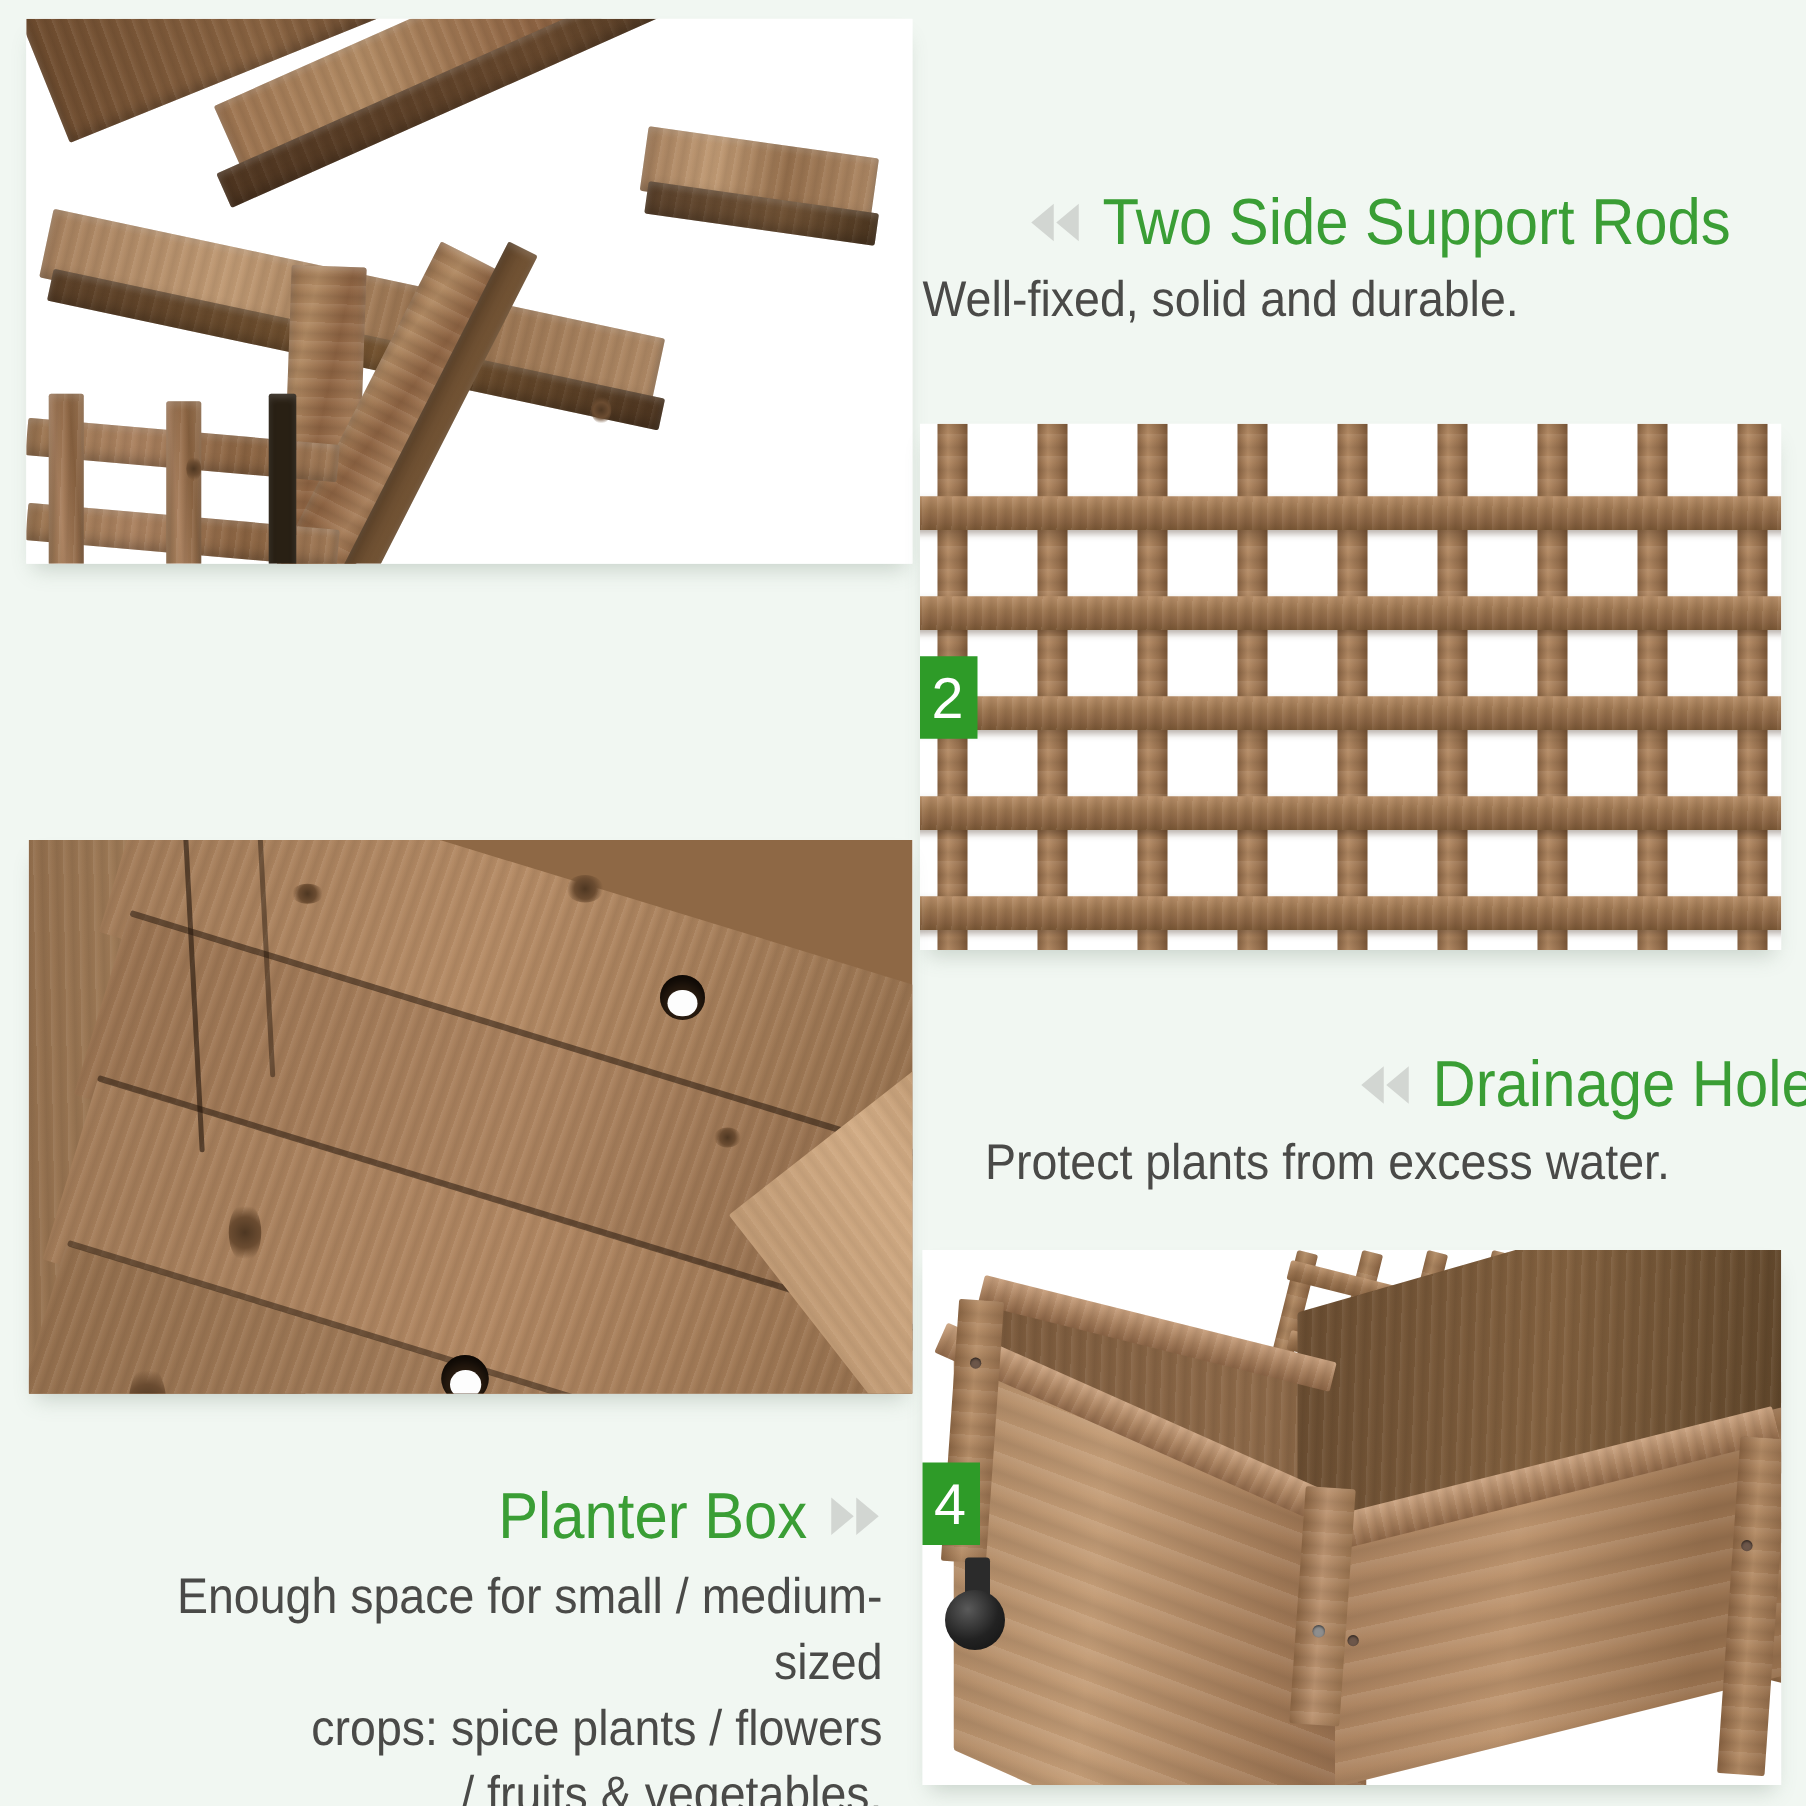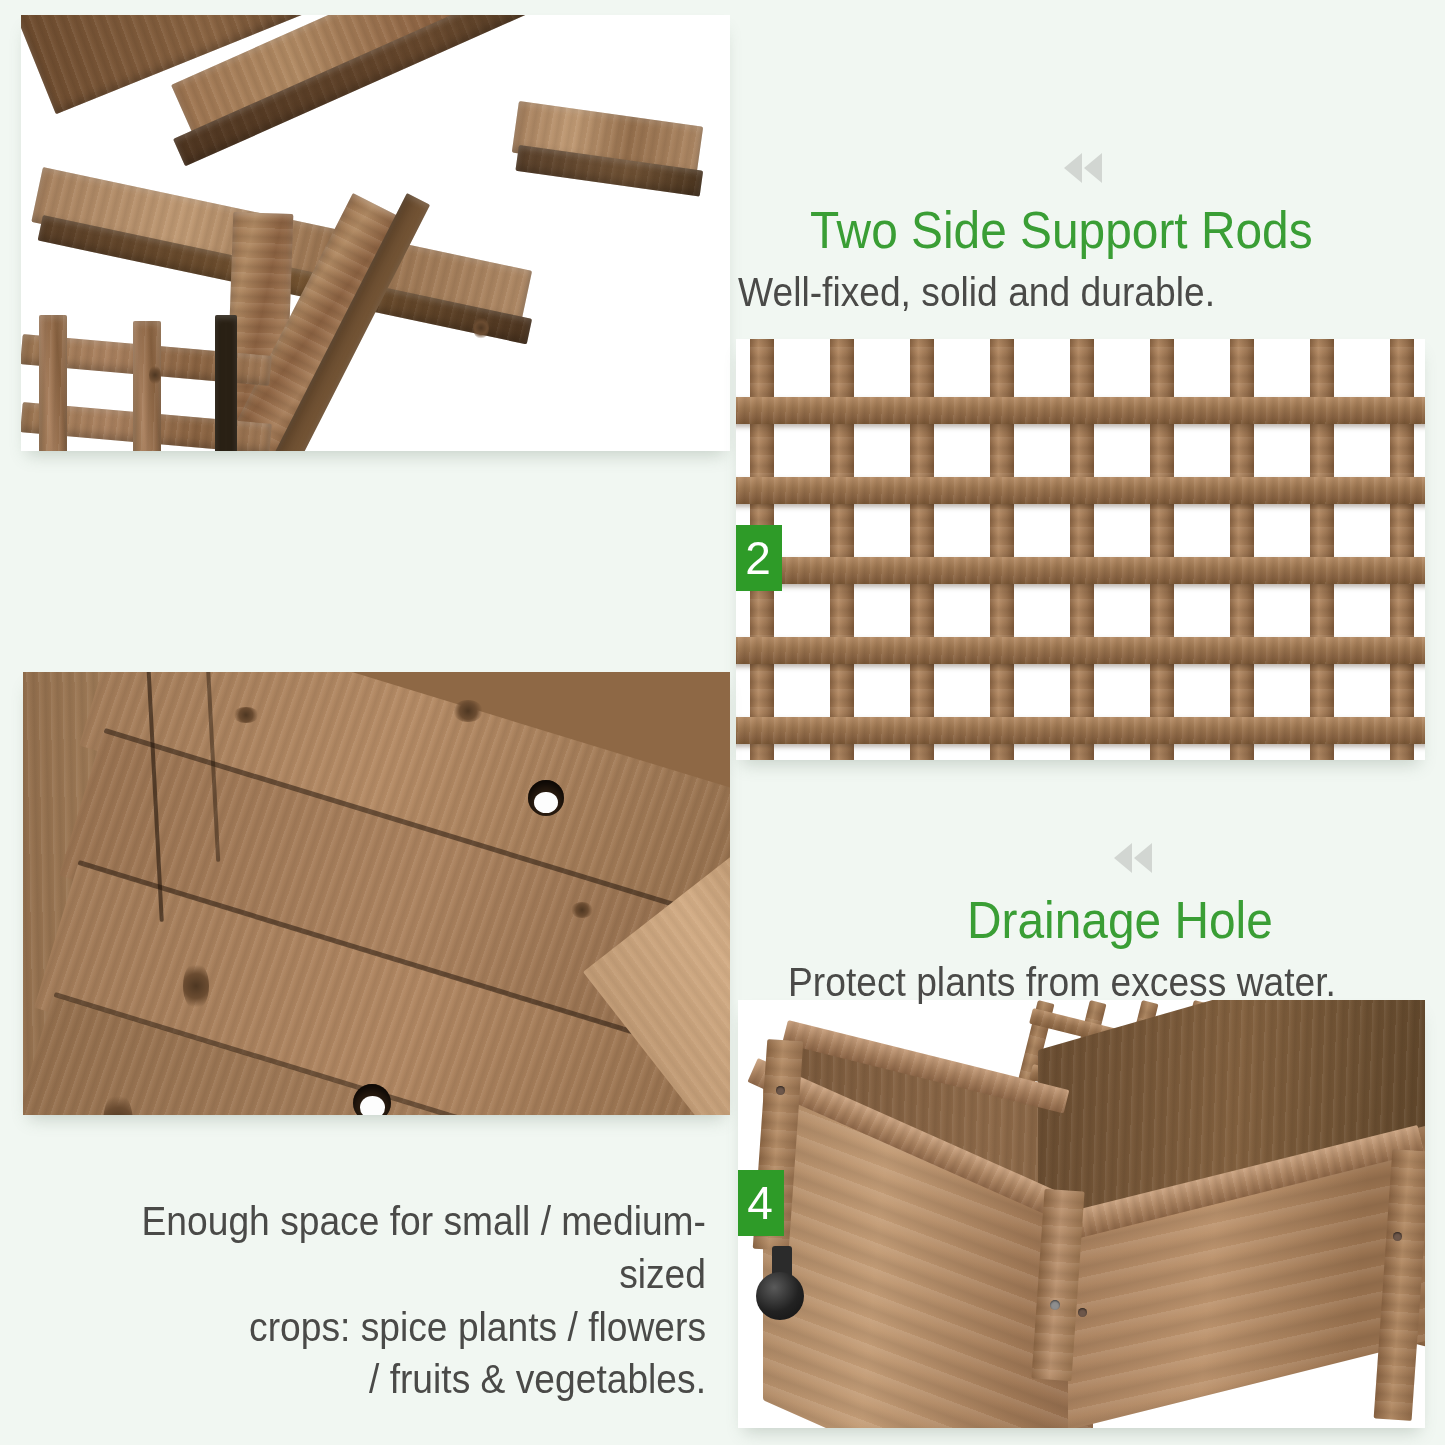--- a/index.html
+++ b/index.html
@@ -57,21 +57,21 @@
     position: absolute;
     z-index: 20;
   }
   .heading-row {
     display: flex;
     align-items: center;
     gap: 16px;
     white-space: nowrap;
   }
   .heading-row.rtl { justify-content: flex-end; }
-  .heading-row.ltr { justify-content: space-between; flex-direction: column; }
+  .heading-row.ltr { justify-content: flex-end; }
 
   .heading {
     color: #3a9e35;
     font-size: 52px;
     line-height: 1.08;
     font-weight: 400;
     transform: scaleX(0.92);
     transform-origin: center;
     white-space: nowrap;
   }
@@ -309,20 +309,27 @@
       <svg class="chev" width="44" height="36" viewBox="0 0 44 36">
         <path d="M21 3 L21 33 L3 18 Z" fill="#d2d6d2"></path>
         <path d="M41 3 L41 33 L23 18 Z" fill="#d2d6d2"></path>
       </svg>
       <span class="heading">Drainage Hole</span>
     </div>
     <div class="body-text left" style="margin-top:8px;">Protect plants from excess water.</div>
   </div>
 
   <div class="textblock" style="left:10px; top:1185px; width:696px;">
+    <div class="heading-row rtl">
+      <span class="heading">Planter Box</span>
+      <svg class="chev" width="44" height="36" viewBox="0 0 44 36">
+        <path d="M3 3 L3 33 L21 18 Z" fill="#d2d6d2"></path>
+        <path d="M23 3 L23 33 L41 18 Z" fill="#d2d6d2"></path>
+      </svg>
+    </div>
     <div class="body-text right" style="margin-top:10px;">Enough space for small / medium-sized
 crops: spice plants / flowers
 / fruits &amp; vegetables.</div>
   </div>
 
   <div class="photo" id="panel4" style="left:738px; top:1000px; width:687px; height:428px;">
     <div class="photo-inner">
       <div id="panel4-host" style="position:absolute; inset:0;">
           <div class="bar" style="left:300px;top:0px;width:17px;height:250px;transform:rotate(14deg);transform-origin:top left;background:linear-gradient(90deg,#8e6846,#b18a64 40%,#8a6342);">
             <div class="grain" style="background-image:repeating-linear-gradient(180deg,rgba(255,255,255,.10) 0px,rgba(255,255,255,.02) 5px,rgba(0,0,0,.09) 11px,rgba(0,0,0,.02) 18px);"></div>

